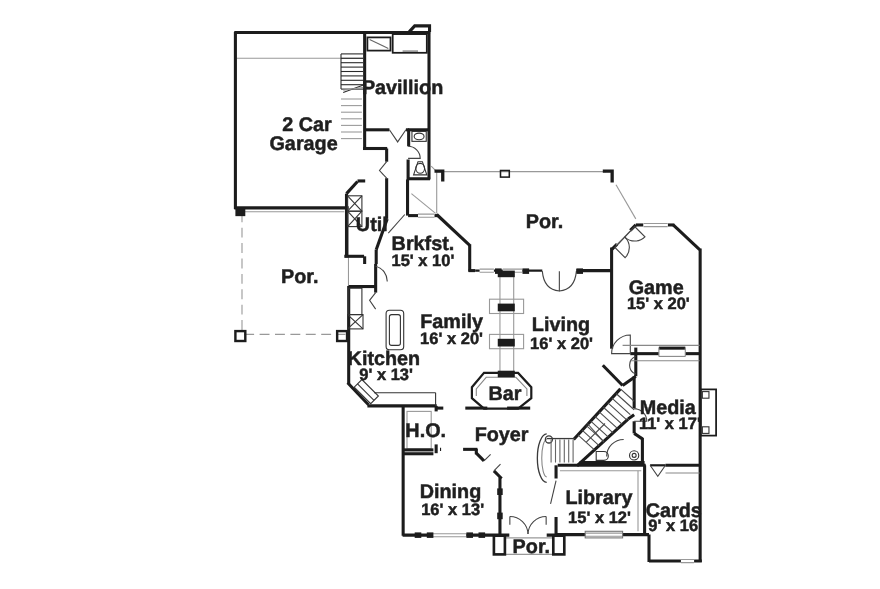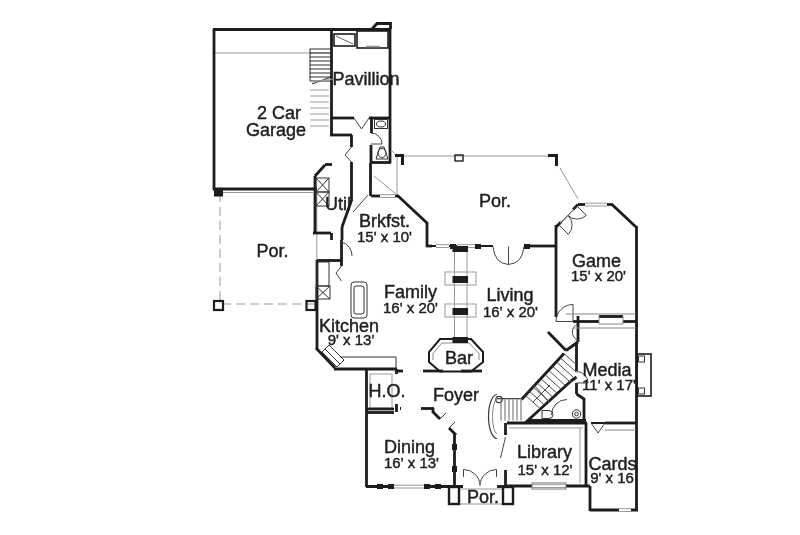--- a/index.html
+++ b/index.html
@@ -1,16 +1,16 @@
 <!DOCTYPE html>
 <html><head>
 <meta charset="utf-8">
 <style>
 html,body{margin:0;padding:0;background:#ffffff;}
-#wrap{width:800px;height:535px;position:relative;background:#ffffff;}
+#wrap{width:800px;height:535px;position:relative;background:#ffffff;font-weight:bold;}
 svg{position:absolute;left:0;top:0;will-change:transform;}
 text{font-family:"Liberation Sans",sans-serif;fill:#1f1f1f;stroke:#1f1f1f;stroke-width:0.45;}
 .rm{font-size:18px;letter-spacing:0px;}
 .dm{font-size:15px;letter-spacing:0px;}
 </style>
 </head>
 <body>
 <div id="wrap">
 <svg width="800" height="535" viewBox="0 0 800 535">
 

